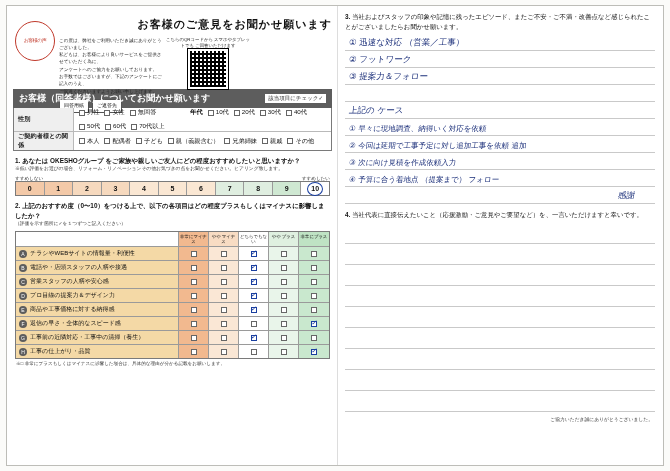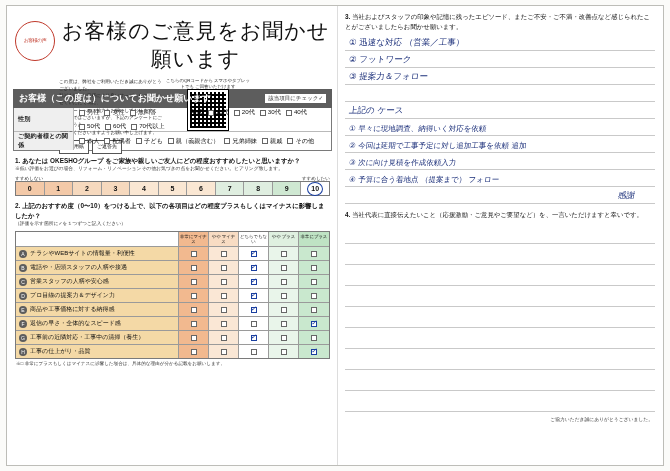--- a/index.html
+++ b/index.html
@@ -26,21 +26,21 @@
   
   .hdr { display:flex; align-items:flex-start; height:74px; }
   .stamp {
     width:40px; height:40px; border-radius:50%;
     border:1.5px solid #c0392b; color:#c0392b;
     font-size:5px; line-height:1.15; text-align:center;
     display:flex; align-items:center; justify-content:center;
     margin:10px 4px 0 2px; letter-spacing:-0.5px; padding:3px;
   }
   .title-main {
-    flex:1; text-align:center; font-weight:normal; font-size:21px;
+    flex:1; text-align:right; font-weight:bold; font-size:11px;
     letter-spacing:1px; padding-top:6px; color:#111;
   }
   .hdr-note { font-size:4.6px; line-height:1.45; width:106px; padding-top:3px; color:#222; }
   .hdr-note p { margin:0 0 1px 0; }
   .qr-wrap { width:86px; text-align:center; padding-top:2px; }
   .qr-cap { font-size:4.4px; line-height:1.3; color:#222; margin-bottom:1px; }
   .qr {
     width:40px; height:40px; margin:0 auto;
     background:
       repeating-linear-gradient(90deg,#000 0 2px,#fff 2px 4px),
@@ -188,21 +188,21 @@
             <div class="qr-cap">こちらのQRコードから
 スマホやタブレットでも
 ご回答いただけます</div>
             <div class="qr"></div>
           </div>
         </div>
       </div>
     </div>
 
     <div class="bar">
-      <span>お客様（この度は）についてお聞かせ願います</span>
+      <span>お客様（回答者様）についてお聞かせ願います</span>
       <span class="chk">該当項目にチェック✓</span>
     </div>
     <div class="attr">
       <div class="attr-row">
         <div class="attr-lbl">性別</div>
         <div class="attr-vals">
           <span class="opt">
                 <i class="box"></i>
                 <span>男性</span>
               </span>

